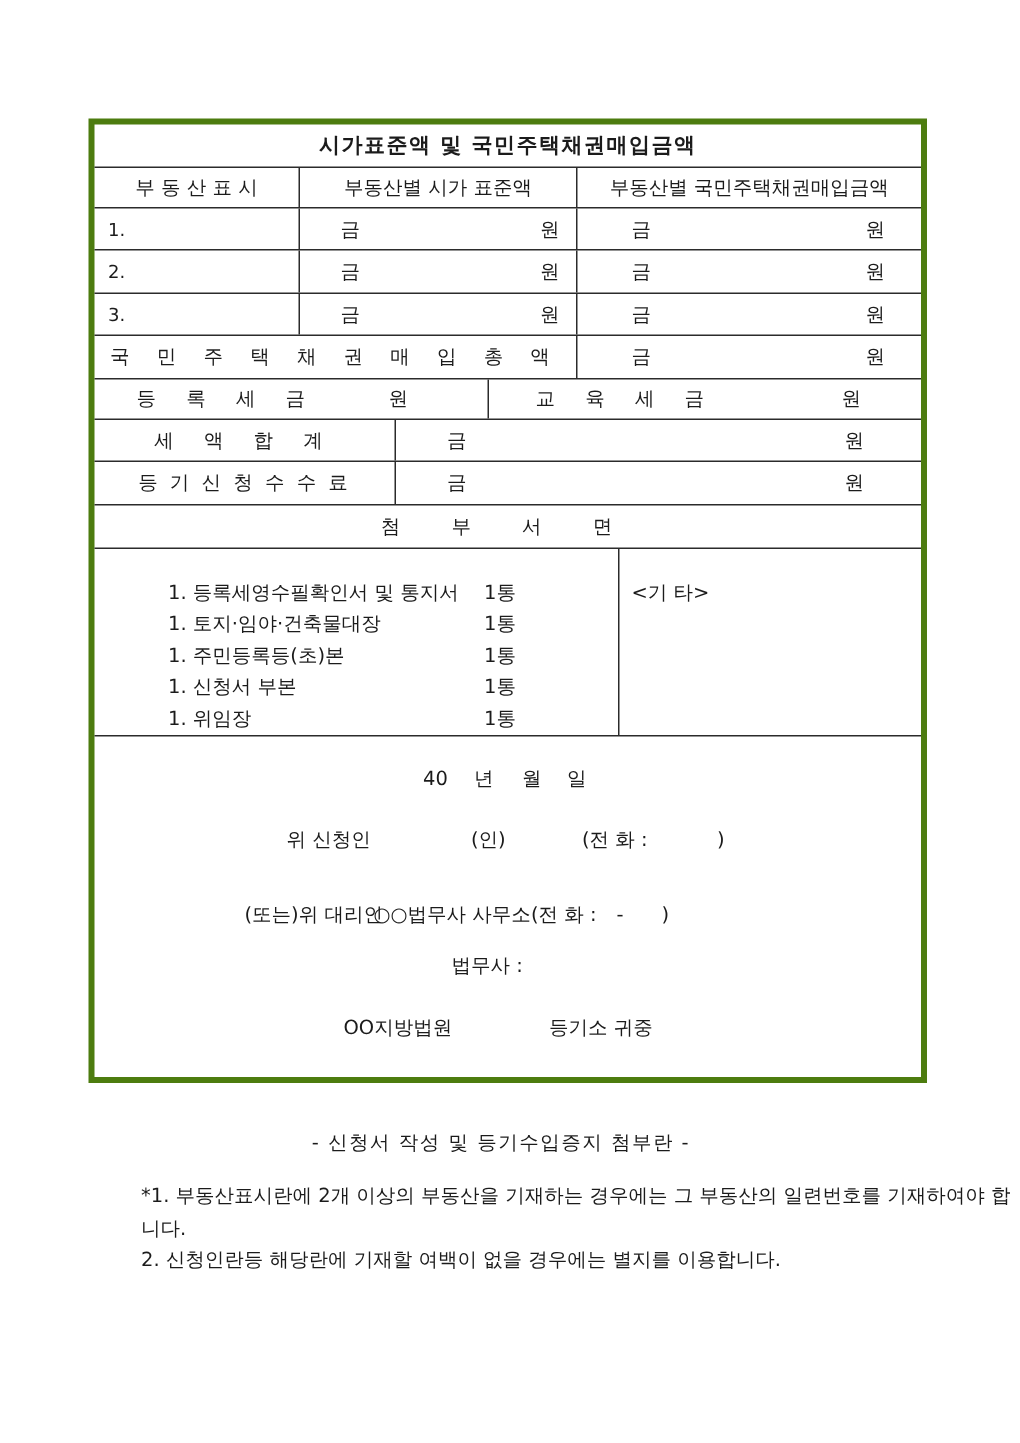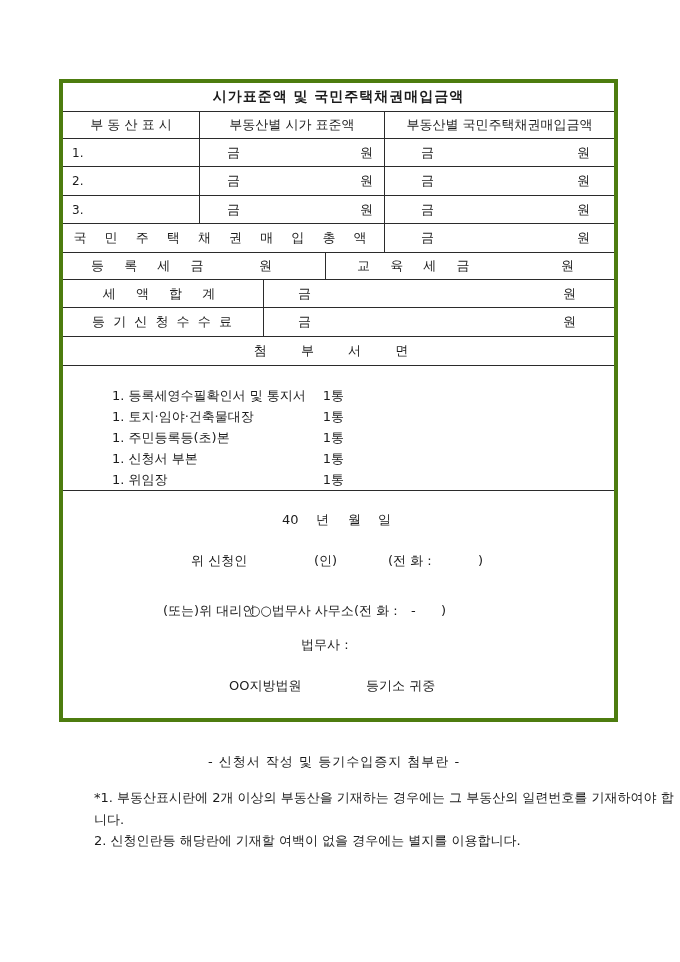--- a/index.html
+++ b/index.html
@@ -160,20 +160,23 @@
           <div class="att-row">
             <span>1. 신청서 부본</span>
             <span>1통</span>
           </div>
           <div class="att-row">
             <span>1. 위임장</span>
             <span>1통</span>
           </div>
         </div>
       </div>
+      <div class="c w-col3 att-body-right">
+        <span>&lt;기  타&gt;</span>
+      </div>
     </div>
 
     <div class="trow sig-section">
       <span style="left:219px;top:21px;">40</span>
       <span style="left:253px;top:21px;">년</span>
       <span style="left:285px;top:21px;">월</span>
       <span style="left:315px;top:21px;">일</span>
 
       <span style="left:128px;top:62px;">위 신청인</span>
       <span style="left:251px;top:62px;">(인)</span>

